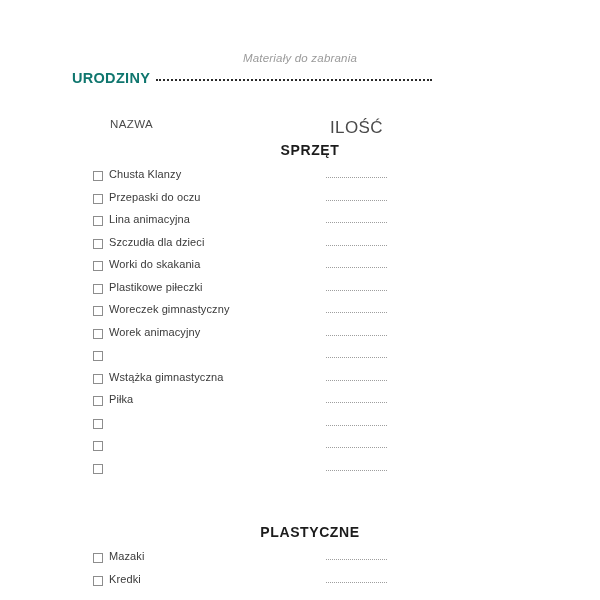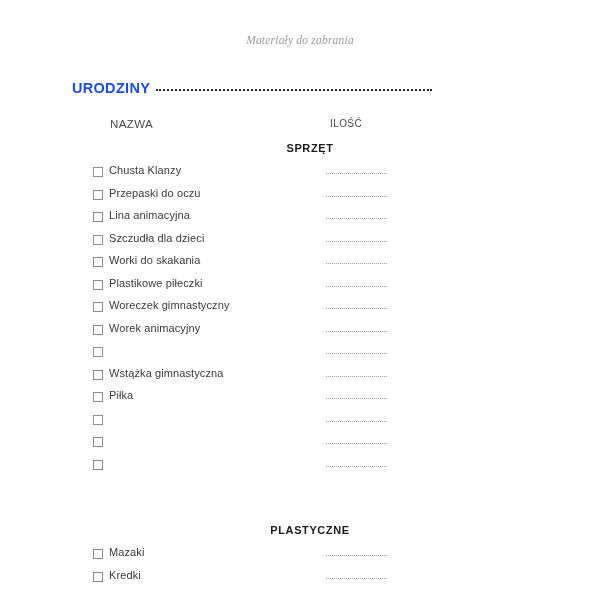--- a/index.html
+++ b/index.html
@@ -18,46 +18,44 @@
   .page {
     position: relative;
     width: 600px;
     height: 600px;
     background: #ffffff;
   }
 
   
   .doc-subtitle {
     position: absolute;
-    top: 34px;
+    top: 52px;
     left: 0;
     width: 600px;
     text-align: center;
     font-style: italic;
     font-size: 11.5px;
     letter-spacing: 0.2px;
     color: #9a9a9a;
-    font-family: Liberation Serif, serif;
   }
 
   .title-row {
     position: absolute;
     top: 70px;
     left: 72px;
     width: 360px;
     display: flex;
     align-items: baseline;
   }
   .doc-title {
     font-size: 14.5px;
     font-weight: bold;
     letter-spacing: 0.3px;
-    color: #1d4ed8;
+    color: #0f766e;
     white-space: nowrap;
-    margin-top: 10px;
   }
   .title-dots {
     flex: 1 1 auto;
     margin-left: 6px;
     height: 10px;
     border-bottom: 2px dotted #2a2a2a;
     position: relative;
     top: -2px;
   }
 
@@ -74,35 +72,35 @@
     left: 110px;
     top: 0;
     font-size: 11.5px;
     color: #4a4a4a;
     letter-spacing: 0.4px;
   }
   .col-qty {
     position: absolute;
     left: 330px;
     top: 0;
-    font-size: 10px;
+    font-size: 17px;
     color: #4a4a4a;
     letter-spacing: 0.4px;
   }
 
   
   .section {
     position: absolute;
     left: 0;
     width: 600px;
   }
   .section-heading {
     width: 600px;
     text-align: center;
-    font-size: 11px;
+    font-size: 14px;
     font-weight: bold;
     letter-spacing: 0.6px;
     color: #1c1c1c;
     padding-left: 20px;
     box-sizing: border-box;
   }
 
   .rows {
     position: relative;
     margin-top: 9px;

